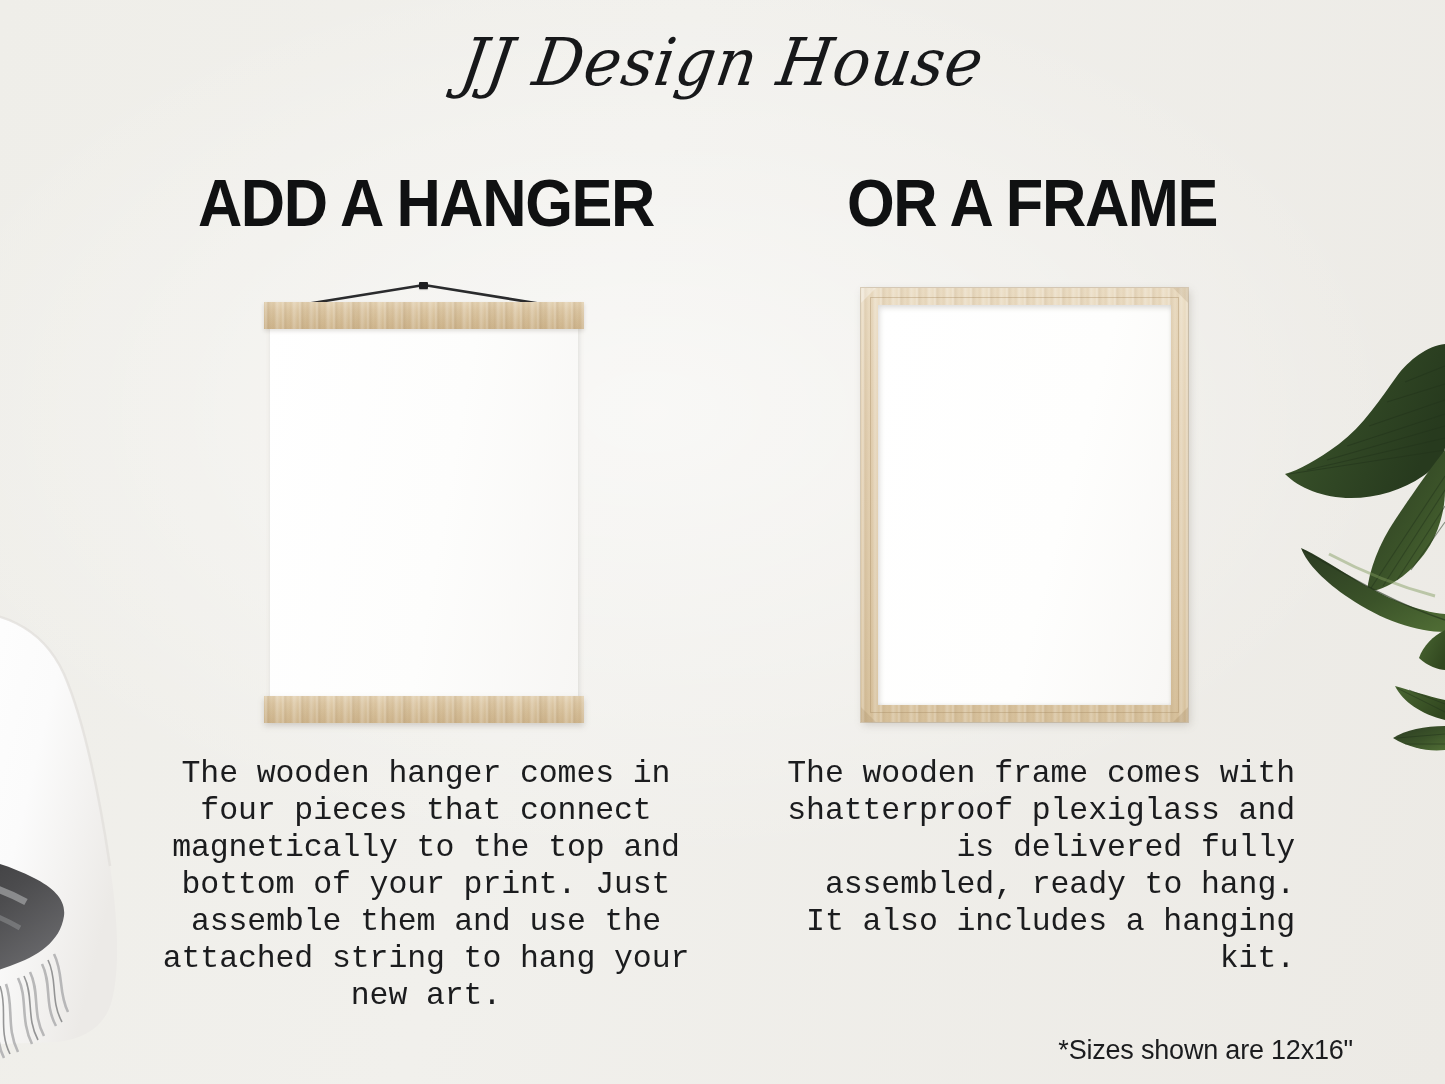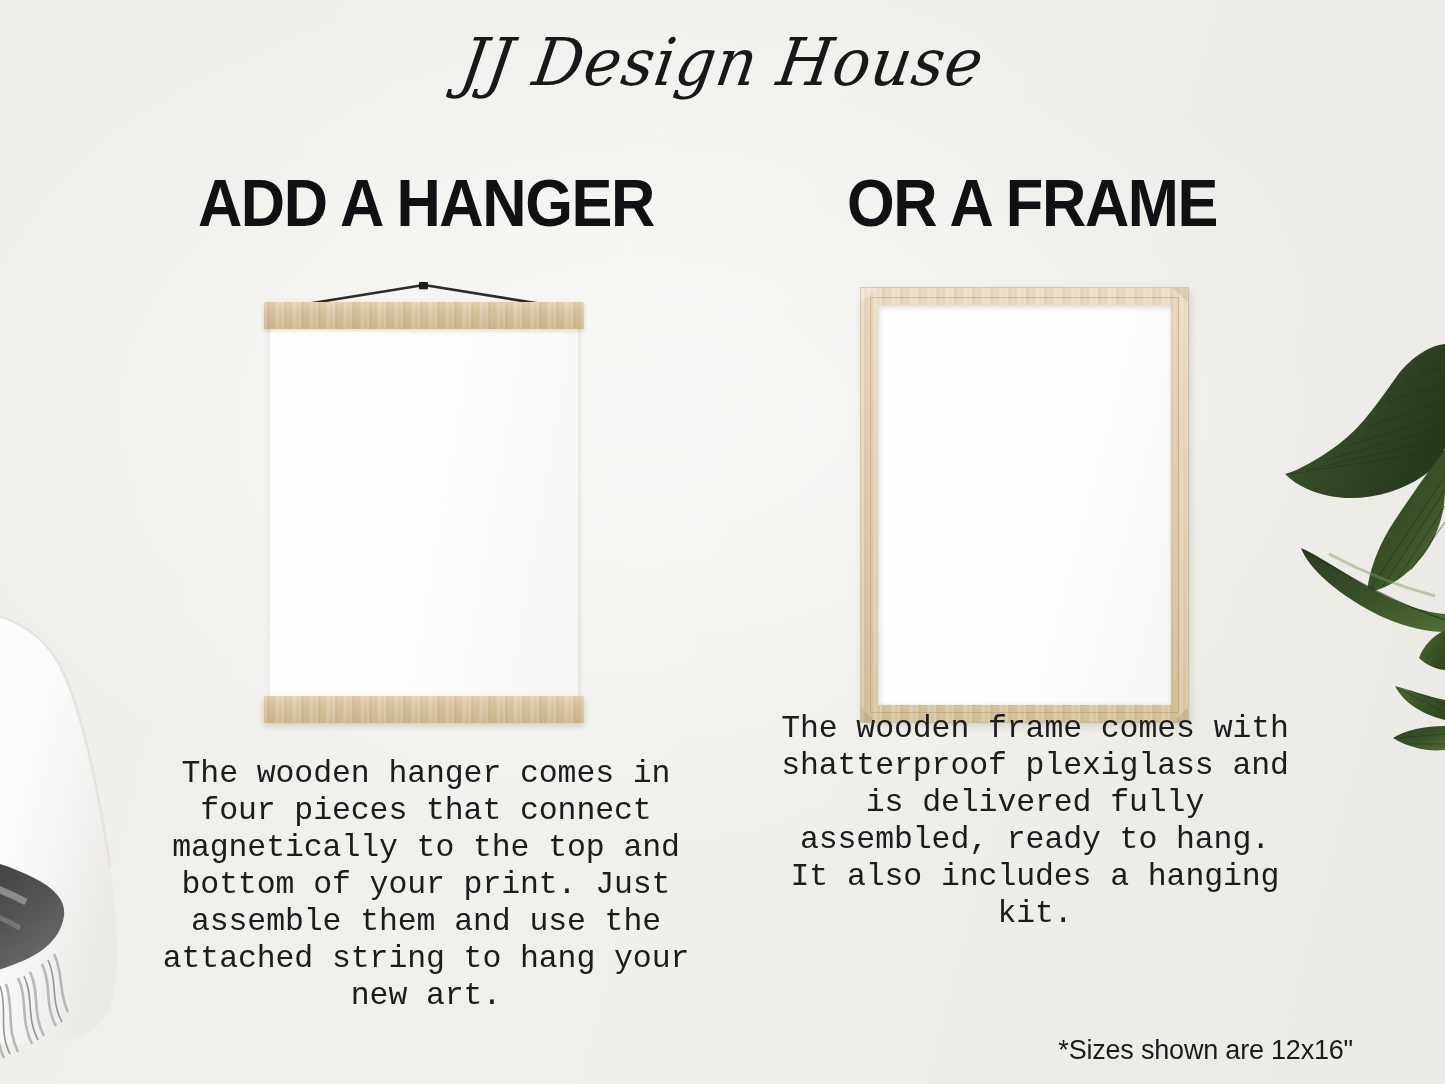--- a/index.html
+++ b/index.html
@@ -66,21 +66,21 @@
     position: absolute;
     font-family: Liberation Mono, monospace;
     font-weight: 400;
     font-size: 31.5px;
     line-height: 37px;
     color: #1b1c1e;
     text-align: center;
     letter-spacing: -0.1px;
   }
   .body-copy.left  { left: 150px; top: 755px; width: 552px; }
-  .body-copy.right { left: 775px; top: 710px; width: 520px; }
+  .body-copy.right { left: 775px; top: 755px; width: 520px; text-align: right; }
 
   
   .footnote {
     position: absolute;
     right: 92px;
     top: 1035px;
     font-family: "Liberation Sans", sans-serif;
     font-size: 27px;
     color: #1b1c1e;
     letter-spacing: -0.2px;

